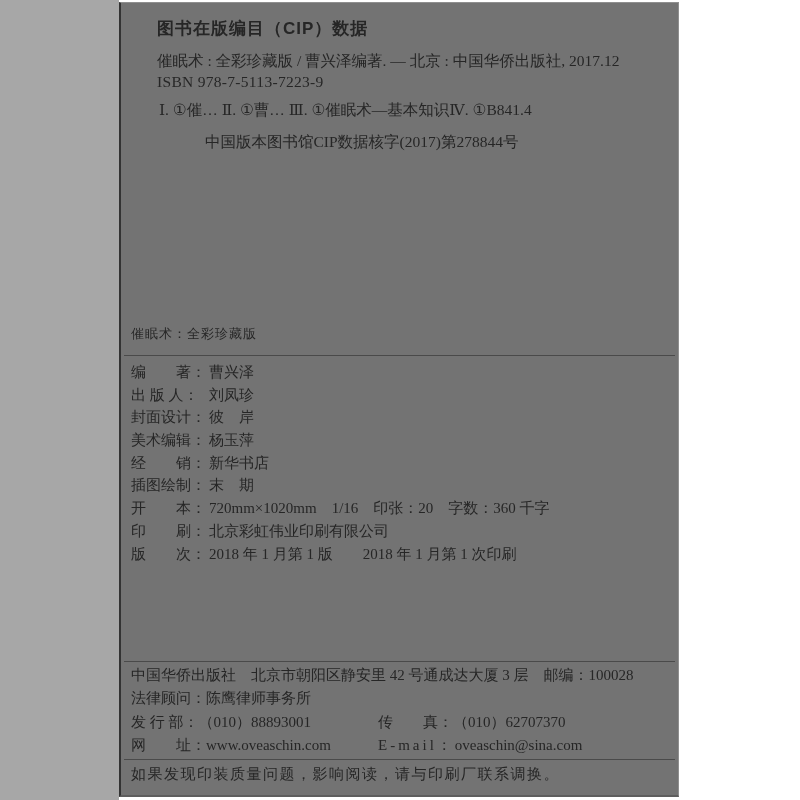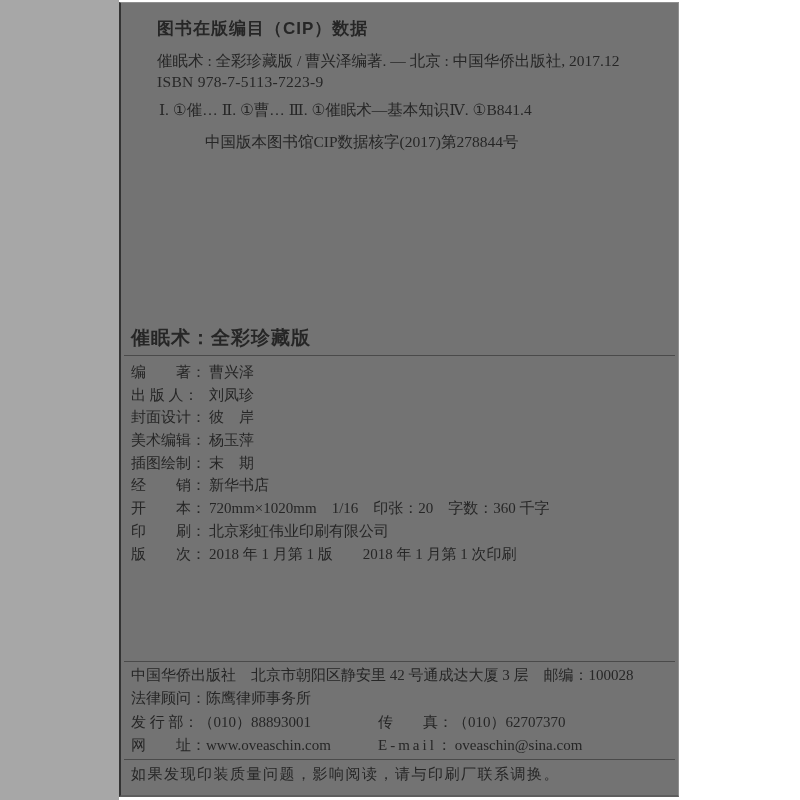--- a/index.html
+++ b/index.html
@@ -9,21 +9,21 @@
   .page{position:absolute;left:119px;top:2px;width:557px;height:792px;background:#737373;
         border-left:2px solid #333333;border-top:1px solid #8f8f8f;
         border-right:1px solid #8f8f8f;border-bottom:2px solid #5e5e5e;}
   .abs{position:absolute;white-space:pre;}
   .sans{font-family:"Liberation Sans","DejaVu Sans",sans-serif;}
   .cip-header{left:36px;top:14px;font-size:17px;font-weight:bold;letter-spacing:1px;}
   .cip-line1{left:36px;top:48px;font-size:15.5px;}
   .cip-isbn{left:36px;top:70px;font-size:15.5px;letter-spacing:.3px;}
   .cip-class{left:38px;top:97px;font-size:15.5px;}
   .cip-record{left:36px;top:129px;font-size:15.5px;margin-left:48px;}
-  .col-title{left:10px;top:322px;font-size:19px;font-weight:bold;letter-spacing:1px;}
+  .col-title{left:10px;top:322px;font-size:13px;font-weight:normal;letter-spacing:1px;}
   .rule{position:absolute;left:3px;width:551px;height:0;border-top:1.5px solid #4a4a4a;}
   .rule-title{top:352px;}
   .rule-pub{top:658px;}
   .rule-note{top:756px;}
   .rows{position:absolute;left:10px;top:358px;font-size:15px;}
   .row{line-height:22.7px;height:22.7px;white-space:pre;}
   .row .lbl{display:inline-block;width:78px;white-space:pre;}
   .pub{position:absolute;left:10px;top:661px;font-size:15px;}
   .pub-line{line-height:23.4px;height:23.4px;white-space:pre;}
   .c1{display:inline-block;width:247px;white-space:pre;}
@@ -44,22 +44,22 @@
   <div class="abs cip-record">中国版本图书馆CIP数据核字(2017)第278844号</div>
 
   <div class="abs sans col-title">催眠术：全彩珍藏版</div>
   <div class="rule rule-title"></div>
 
   <div class="rows">
     <div class="row"><span class="lbl">编　　著：</span><span>曹兴泽</span></div>
     <div class="row"><span class="lbl">出 版 人：</span><span>刘凤珍</span></div>
     <div class="row"><span class="lbl">封面设计：</span><span>彼　岸</span></div>
     <div class="row"><span class="lbl">美术编辑：</span><span>杨玉萍</span></div>
+    <div class="row"><span class="lbl">经　　销：</span><span>新华书店</span></div>
     <div class="row"><span class="lbl">插图绘制：</span><span>末　期</span></div>
-    <div class="row"><span class="lbl">经　　销：</span><span>新华书店</span></div>
     <div class="row"><span class="lbl">开　　本：</span><span>720mm×1020mm　1/16　印张：20　字数：360 千字</span></div>
     <div class="row"><span class="lbl">印　　刷：</span><span>北京彩虹伟业印刷有限公司</span></div>
     <div class="row"><span class="lbl">版　　次：</span><span>2018 年 1 月第 1 版　　2018 年 1 月第 1 次印刷</span></div>
   </div>
 
   <div class="rule rule-pub"></div>
 
   <div class="pub">
     <div class="pub-line">中国华侨出版社　北京市朝阳区静安里 42 号通成达大厦 3 层　邮编：100028</div>
     <div class="pub-line"><span class="lbl">法律顾问：</span><span>陈鹰律师事务所</span></div>

